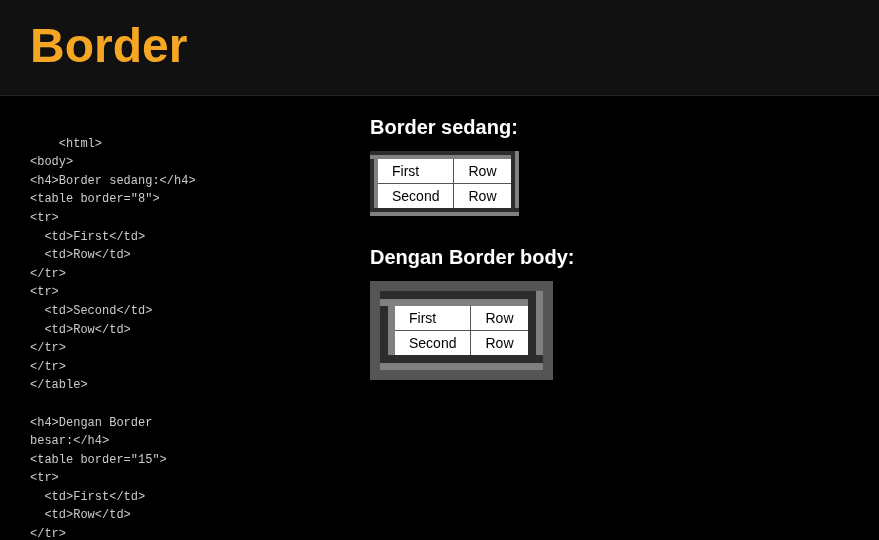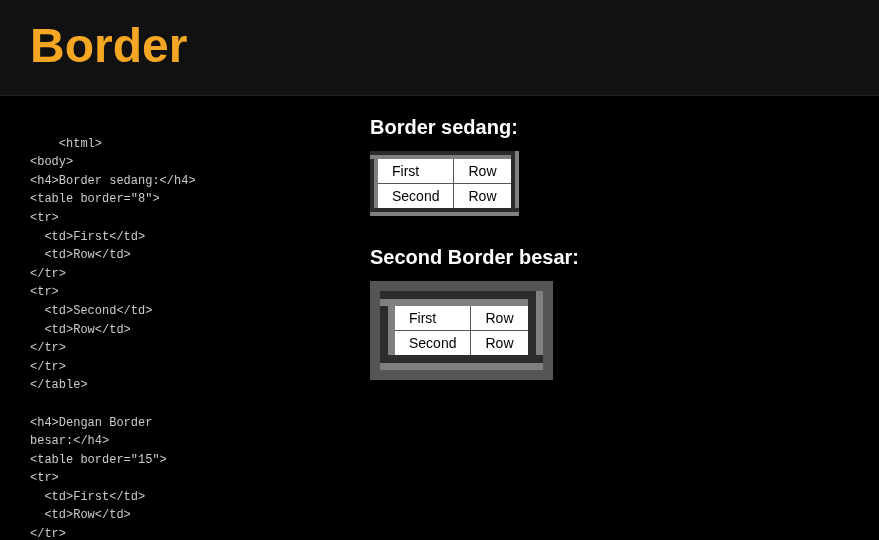--- a/index.html
+++ b/index.html
@@ -144,21 +144,21 @@
         </tr>
         <tr>
           <td>Second</td>
           <td>Row</td>
         </tr>
       </tbody>
         </table>
     </div>
 
     <div class="preview-section">
-      <div class="preview-heading">Second Border besar:</div>
+      <div class="preview-heading">Dengan Border body:</div>
       <div class="table-thick-wrapper">
         <table class="table-thick" border="15">
           <tbody>
               <tr>
             <td>First</td>
             <td>Row</td>
           </tr>
           <tr>
             <td>Second</td>
             <td>Row</td>

